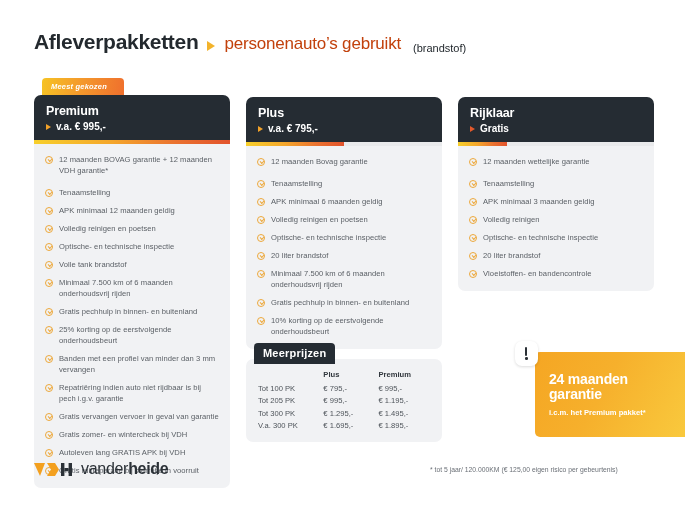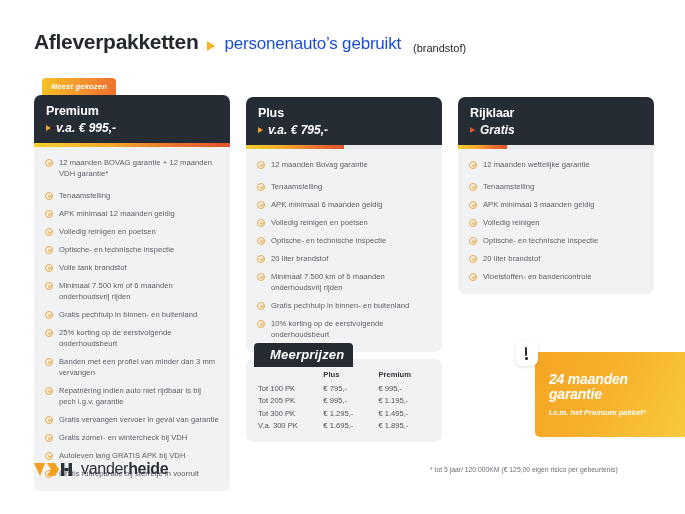--- a/index.html
+++ b/index.html
@@ -21,39 +21,39 @@
     letter-spacing: -0.3px;
   }
   .tri-marker {
     width: 0; height: 0;
     border-top: 5px solid transparent;
     border-bottom: 5px solid transparent;
     border-left: 8px solid #f3b32b;
     position: relative; top: -3px;
   }
   .title-sub {
-    font-size: 17px; color: #1d4ed8; letter-spacing: -0.2px;
+    font-size: 17px; color: #c2410c; letter-spacing: -0.2px;
   }
   .title-note {
     font-size: 11px; color: #23292e; margin-left: 3px;
   }
 
   
   .cards { position: absolute; left: 34px; top: 78px; width: 620px; }
 
   .card { position: absolute; top: 0; width: 196px; }
   .card.premium { left: 0px; }
   .card.plus    { left: 212px; top: 19px; }
   .card.rijklaar{ left: 424px; top: 19px; }
 
   .tag-most {
     position: absolute; left: 8px; top: 0;
     background: linear-gradient(100deg,#f6c324 0%,#f4982c 48%,#ef6f2d 100%);
     color: #fff; font-size: 7.5px; font-weight: bold; font-style: italic;
-    padding: 4px 9px 5px 9px;
+    padding: 4px 17px 5px 9px;
     border-radius: 4px 4px 0 0;
     letter-spacing: 0.2px;
   }
 
   .card-head {
     background: #252c33;
     border-radius: 7px 7px 0 0;
     padding: 9px 12px 8px 12px;
     position: relative;
   }
@@ -63,21 +63,21 @@
     letter-spacing: -0.1px;
   }
   .card-price-row { display: flex; align-items: center; gap: 5px; margin-top: 3px; }
   .card-price-tri {
     width: 0; height: 0;
     border-top: 3.5px solid transparent;
     border-bottom: 3.5px solid transparent;
     border-left: 5.5px solid #f2a229;
   }
   .card.rijklaar .card-price-tri { border-left-color: #e2592c; }
-  .card-price { color: #ffffff; font-size: 12px; font-weight: bold; font-style: italic; }
+  .card-price { color: #ffffff; font-size: 10px; font-weight: bold; }
 
   .card-bar { height: 4px; width: 100%; background: #e9eaec; position: relative; }
   .card-bar i {
     display: block; height: 100%;
     background: linear-gradient(90deg,#f7cf2b 0%,#f4a62c 40%,#ea7230 72%,#e2532c 100%);
   }
 
   .card-body {
     background: #f1f2f4;
     border-radius: 0 0 7px 7px;
@@ -100,22 +100,22 @@
   .feat-text {
     font-size: 7.6px; line-height: 1.45; color: #5b6066;
     letter-spacing: 0.05px;
   }
 
   
   .prices { position: absolute; left: 246px; top: 343px; width: 196px; }
   .prices-tab {
     position: absolute; left: 8px; top: 0;
     background: #252c33; color: #fff;
-    font-size: 13px; font-weight: bold; font-style: italic;
-    padding: 4px 9px 5px 16px; border-radius: 4px 4px 0 0;
+    font-size: 11px; font-weight: bold; 
+    padding: 4px 9px 5px 9px; border-radius: 4px 4px 0 0;
     letter-spacing: 0.2px;
   }
   .prices-body {
     margin-top: 16px; background: #f1f2f4; border-radius: 7px;
     padding: 9px 12px 11px 12px;
   }
   table.price-table { width: 100%; border-collapse: collapse; }
   table.price-table th, table.price-table td {
     font-size: 7.6px; color: #4e545a; text-align: left;
     padding: 1.6px 0; white-space: nowrap;
@@ -124,21 +124,20 @@
   table.price-table th.c0, table.price-table td.c0 { width: 38%; }
   table.price-table th.c1, table.price-table td.c1 { width: 32%; }
 
   
   .guarantee {
     position: absolute; left: 535px; top: 352px;
     width: 150px; height: 85px;
     background: linear-gradient(118deg,#f5a623 0%,#f6b02c 45%,#f9c93d 100%);
     border-radius: 5px 0 0 5px;
     padding: 20px 12px 0 14px;
-    font-style: italic;
   }
   .guarantee-icon {
     position: absolute; left: -20px; top: -11px;
     width: 23px; height: 25px; background: #fff;
     border-radius: 7px;
     box-shadow: 0 1px 3px rgba(0,0,0,.14);
     display: flex; align-items: center; justify-content: center;
   }
   .excl {
     position: relative; width: 3px; height: 13px;

